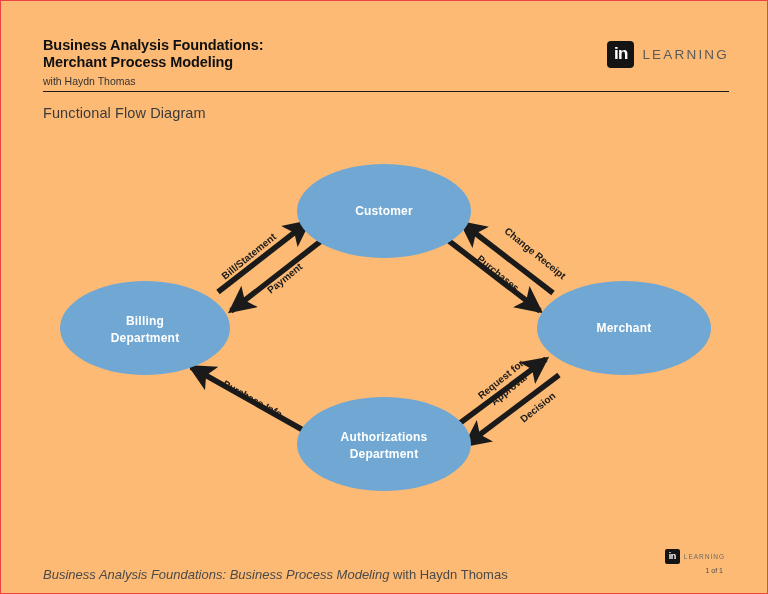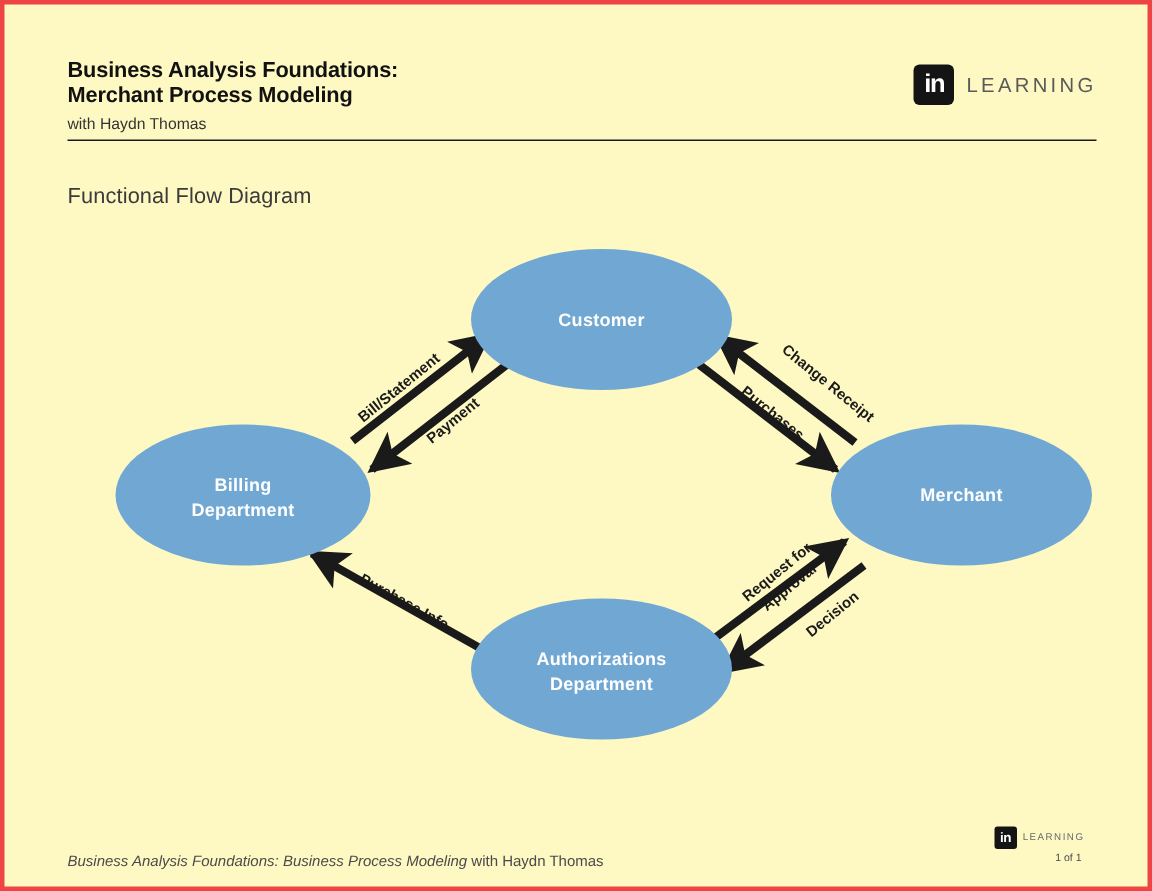--- a/index.html
+++ b/index.html
@@ -8,22 +8,22 @@
     background: #ffffff;
   }
   body {
     font-family: "Liberation Sans", sans-serif;
     -webkit-font-smoothing: antialiased;
   }
   .slide {
     position: relative;
     width: 768px;
     height: 594px;
-    background: #fef9c3;
-    border: 3px solid #ef4444;
+    background: #fdba74;
+    border: 1px solid #ef4444;
     box-sizing: border-box;
     overflow: hidden;
   }
 
   
   .header {
     position: absolute;
     left: 42px;
     top: 36px;
     width: 686px;
@@ -88,31 +88,31 @@
     top: 90px;
     width: 686px;
     height: 0;
     border-top: 1.6px solid #1a1a1a;
   }
 
   
   .section-title {
     position: absolute;
     left: 42px;
-    top: 120px;
+    top: 104px;
     font-size: 14.5px;
     color: #3b3b3b;
     font-weight: normal;
     letter-spacing: 0.1px;
   }
 
   
   .diagram {
     position: absolute;
-    left: 39px;
+    left: 24px;
     top: 136px;
     width: 720px;
     height: 388px;
   }
   .diagram svg {
     display: block;
     width: 720px;
     height: 388px;
   }
   .node-label {
@@ -129,21 +129,21 @@
     font-size: 10px;
     font-weight: bold;
     text-anchor: middle;
   }
 
   
   .footer-text {
     position: absolute;
     left: 42px;
     top: 566px;
-    font-size: 10px;
+    font-size: 13px;
     color: #4a4a4a;
     white-space: nowrap;
   }
   .footer-text .it {
     font-style: italic;
   }
   .footer-brand {
     position: absolute;
     right: 42px;
     top: 548px;

